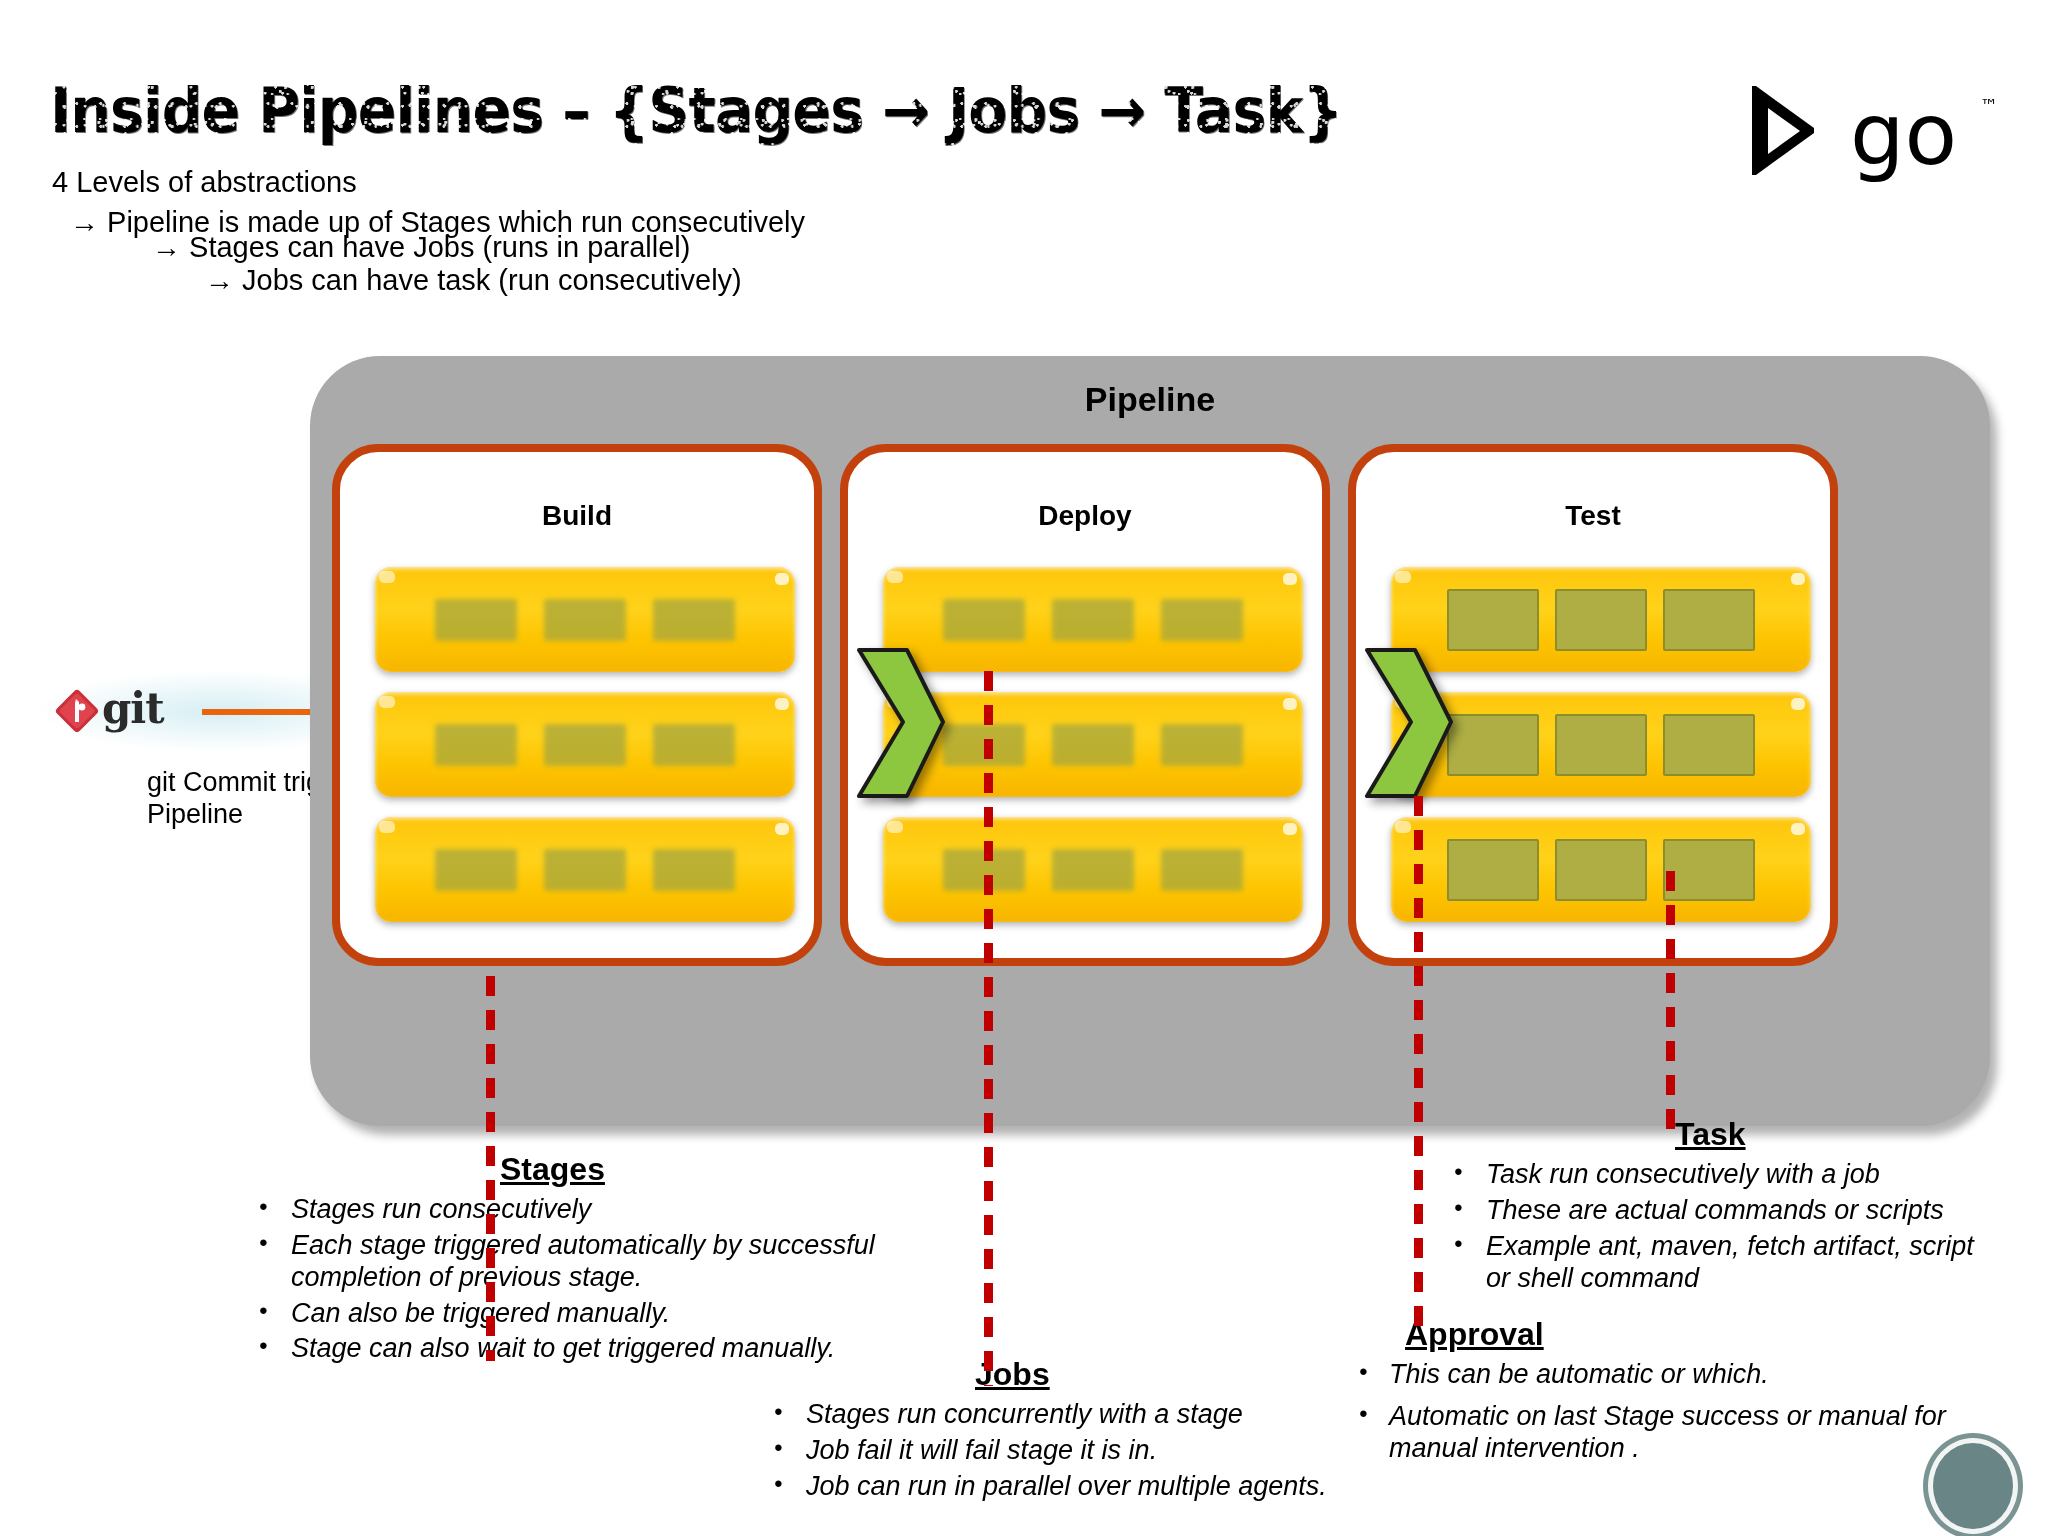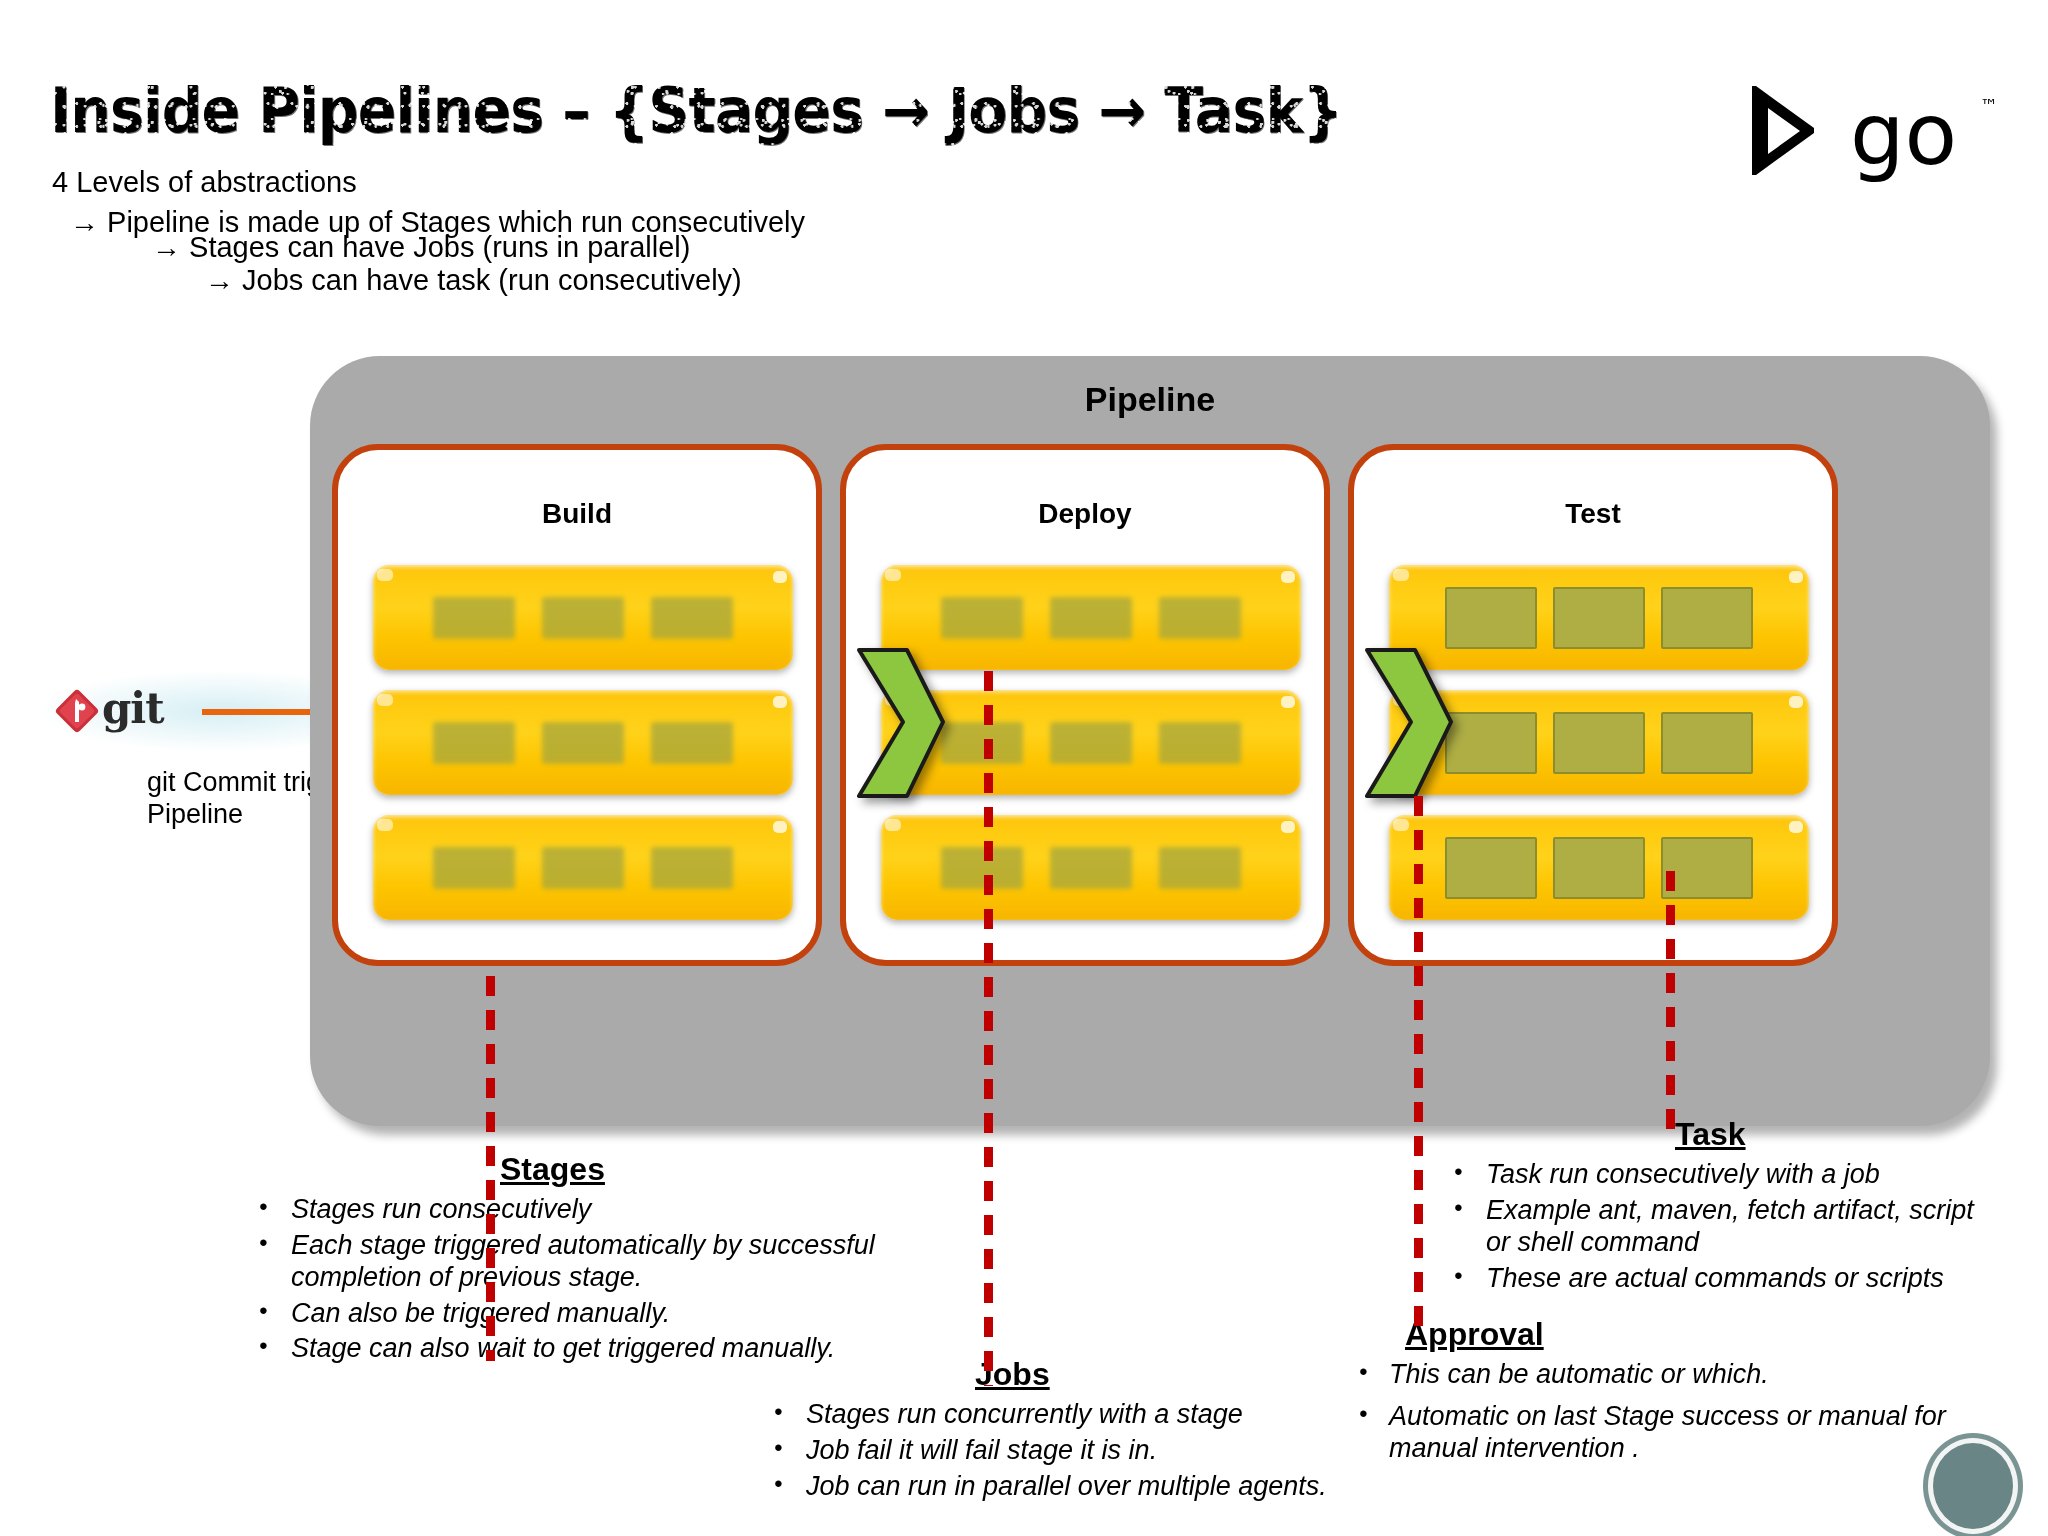--- a/index.html
+++ b/index.html
@@ -66,21 +66,21 @@
     text-align:center; font-size:34px; font-weight:bold;
   }
 
   
   .stages-row {
     position:absolute; left:0; top:0; width:100%; height:100%;
   }
   .stage {
     position:absolute; top:88px; width:490px; height:522px;
     background:#fff;
-    border:6px solid #c2410c;
+    border:8px solid #c2410c;
     border-radius:46px 46px 46px 46px;
   }
   .stage.s0 { left:22px; }
   .stage.s1 { left:530px; }
   .stage.s2 { left:1038px; }
   .stage-name {
     position:absolute; top:48px; left:0; width:100%;
     text-align:center; font-size:28px; font-weight:bold;
   }
 
@@ -359,22 +359,22 @@
       <li>Stages run concurrently with a stage</li>
       <li>Job fail it will fail stage it is in.</li>
       <li>Job can run in parallel over multiple agents.</li>
     </ul>
   </div>
 
   <div class="callout co-task">
     <h3>Task</h3>
     <ul>
       <li>Task run consecutively with a job</li>
+      <li>These are actual commands or scripts</li>
       <li>Example ant, maven, fetch artifact, script or shell command</li>
-      <li>These are actual commands or scripts</li>
     </ul>
   </div>
 
   <div class="callout co-approval">
     <h3>Approval</h3>
     <ul>
       <li>This can be automatic or which.</li>
       <li>Automatic on last Stage success or manual for manual intervention .</li>
     </ul>
   </div>

